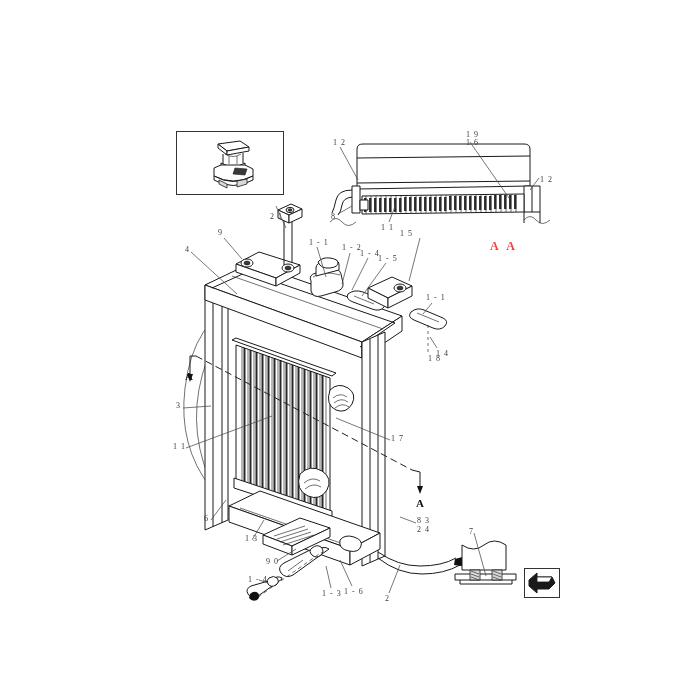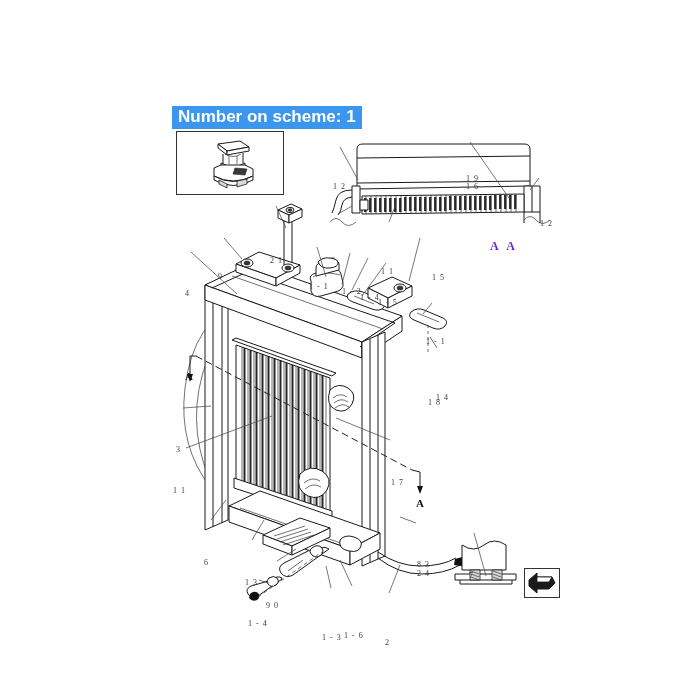--- a/index.html
+++ b/index.html
@@ -52,54 +52,52 @@
   
   .cal{
     position:absolute;
     font-family:"Liberation Serif", serif;
     font-size:8px;
     line-height:9px;
     color:#3a3a3a;
     white-space:nowrap;
     letter-spacing:1px;
     user-select:none;
-    margin-top:44px;
   }
   .sec-letter{
     position:absolute;
     font-family:"Liberation Serif", serif;
     font-size:11px;
     color:#111;
     font-weight:600;
     letter-spacing:1px;
   }
   .aa-label{
     position:absolute;
     font-family:"Liberation Serif", serif;
     font-size:12px;
     font-weight:bold;
-    color:#6d28d9;
+    color:#ef4444;
     letter-spacing:3px;
   }
   
   .arrow-box{
     position:absolute;
     left:524px; top:568px;
     width:36px;height:30px;
     border:1px solid #333;
     background:#fff;
     box-sizing:border-box;
   }
 </style>
 </head>
 <body>
 
 <div id="stage">
 
-  <div class="banner">Number on scheme: 1</div>
 
   <div class="thumb-box">
     <svg class="dwg" width="108" height="64" viewBox="0 0 108 64">
 
       <path class="fillw" d="M41 12 L63 9 L72 15 L50 19 Z"></path>
       <path class="fillw" d="M41 12 L41 16 L50 23 L50 19 Z"></path>
       <path class="fillw" d="M50 19 L50 23 L72 19 L72 15 Z"></path>
 
       <path class="ln" d="M46 22 L46 32"></path>
       <path class="ln" d="M66 21 L66 31"></path>
@@ -399,21 +397,21 @@
     <path class="ln-lead" d="M474 533 L486 576"></path>
   </svg>
 
   <div class="cal" style="left:270px;top:212px">2 1</div>
   <div class="cal" style="left:218px;top:228px">9</div>
   <div class="cal" style="left:185px;top:245px">4</div>
   <div class="cal" style="left:309px;top:238px">1 - 1</div>
   <div class="cal" style="left:342px;top:243px">1 - 2</div>
   <div class="cal" style="left:360px;top:249px">1 - 4</div>
   <div class="cal" style="left:378px;top:254px">1 - 5</div>
-  <div class="cal" style="left:432px;top:229px">1 5</div>
+  <div class="cal" style="left:400px;top:229px">1 5</div>
   <div class="cal" style="left:426px;top:293px">1 - 1</div>
   <div class="cal" style="left:428px;top:354px">1 8</div>
   <div class="cal" style="left:176px;top:401px">3</div>
   <div class="cal" style="left:173px;top:442px">1 1</div>
   <div class="cal" style="left:391px;top:434px">1 7</div>
   <div class="cal" style="left:204px;top:514px">6</div>
   <div class="cal" style="left:245px;top:534px">1 3</div>
   <div class="cal" style="left:266px;top:557px">9 0</div>
   <div class="cal" style="left:248px;top:575px">1 - 4</div>
   <div class="cal" style="left:322px;top:589px">1 - 3</div>

